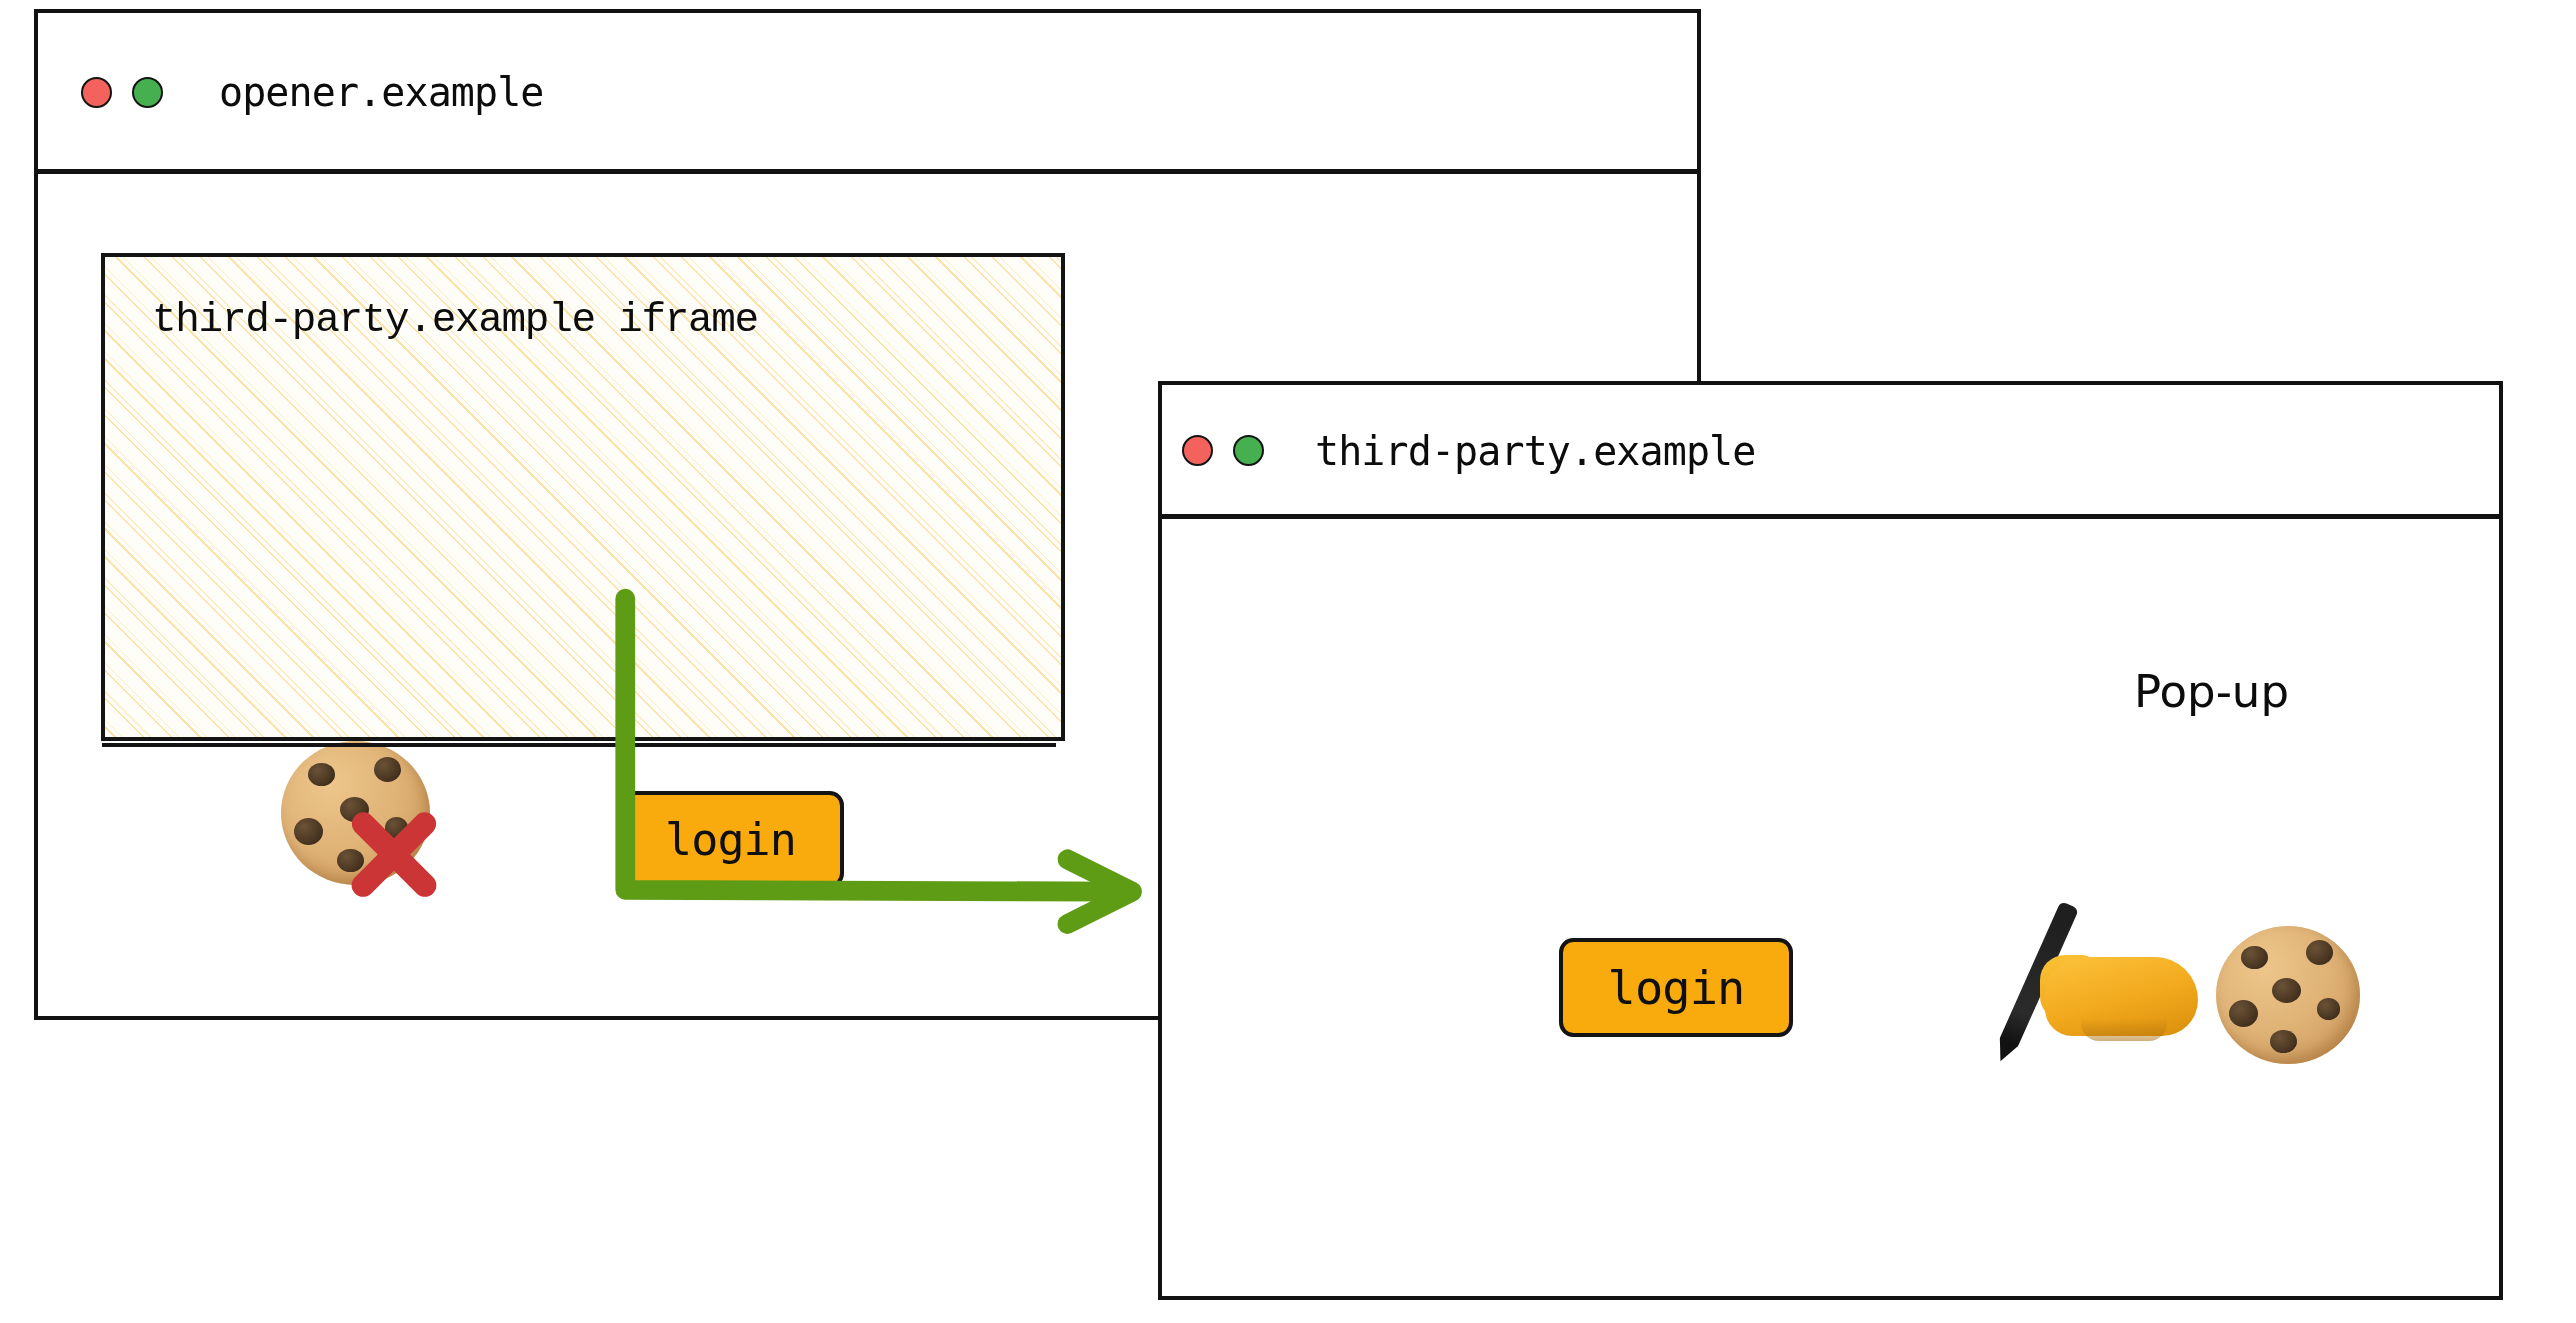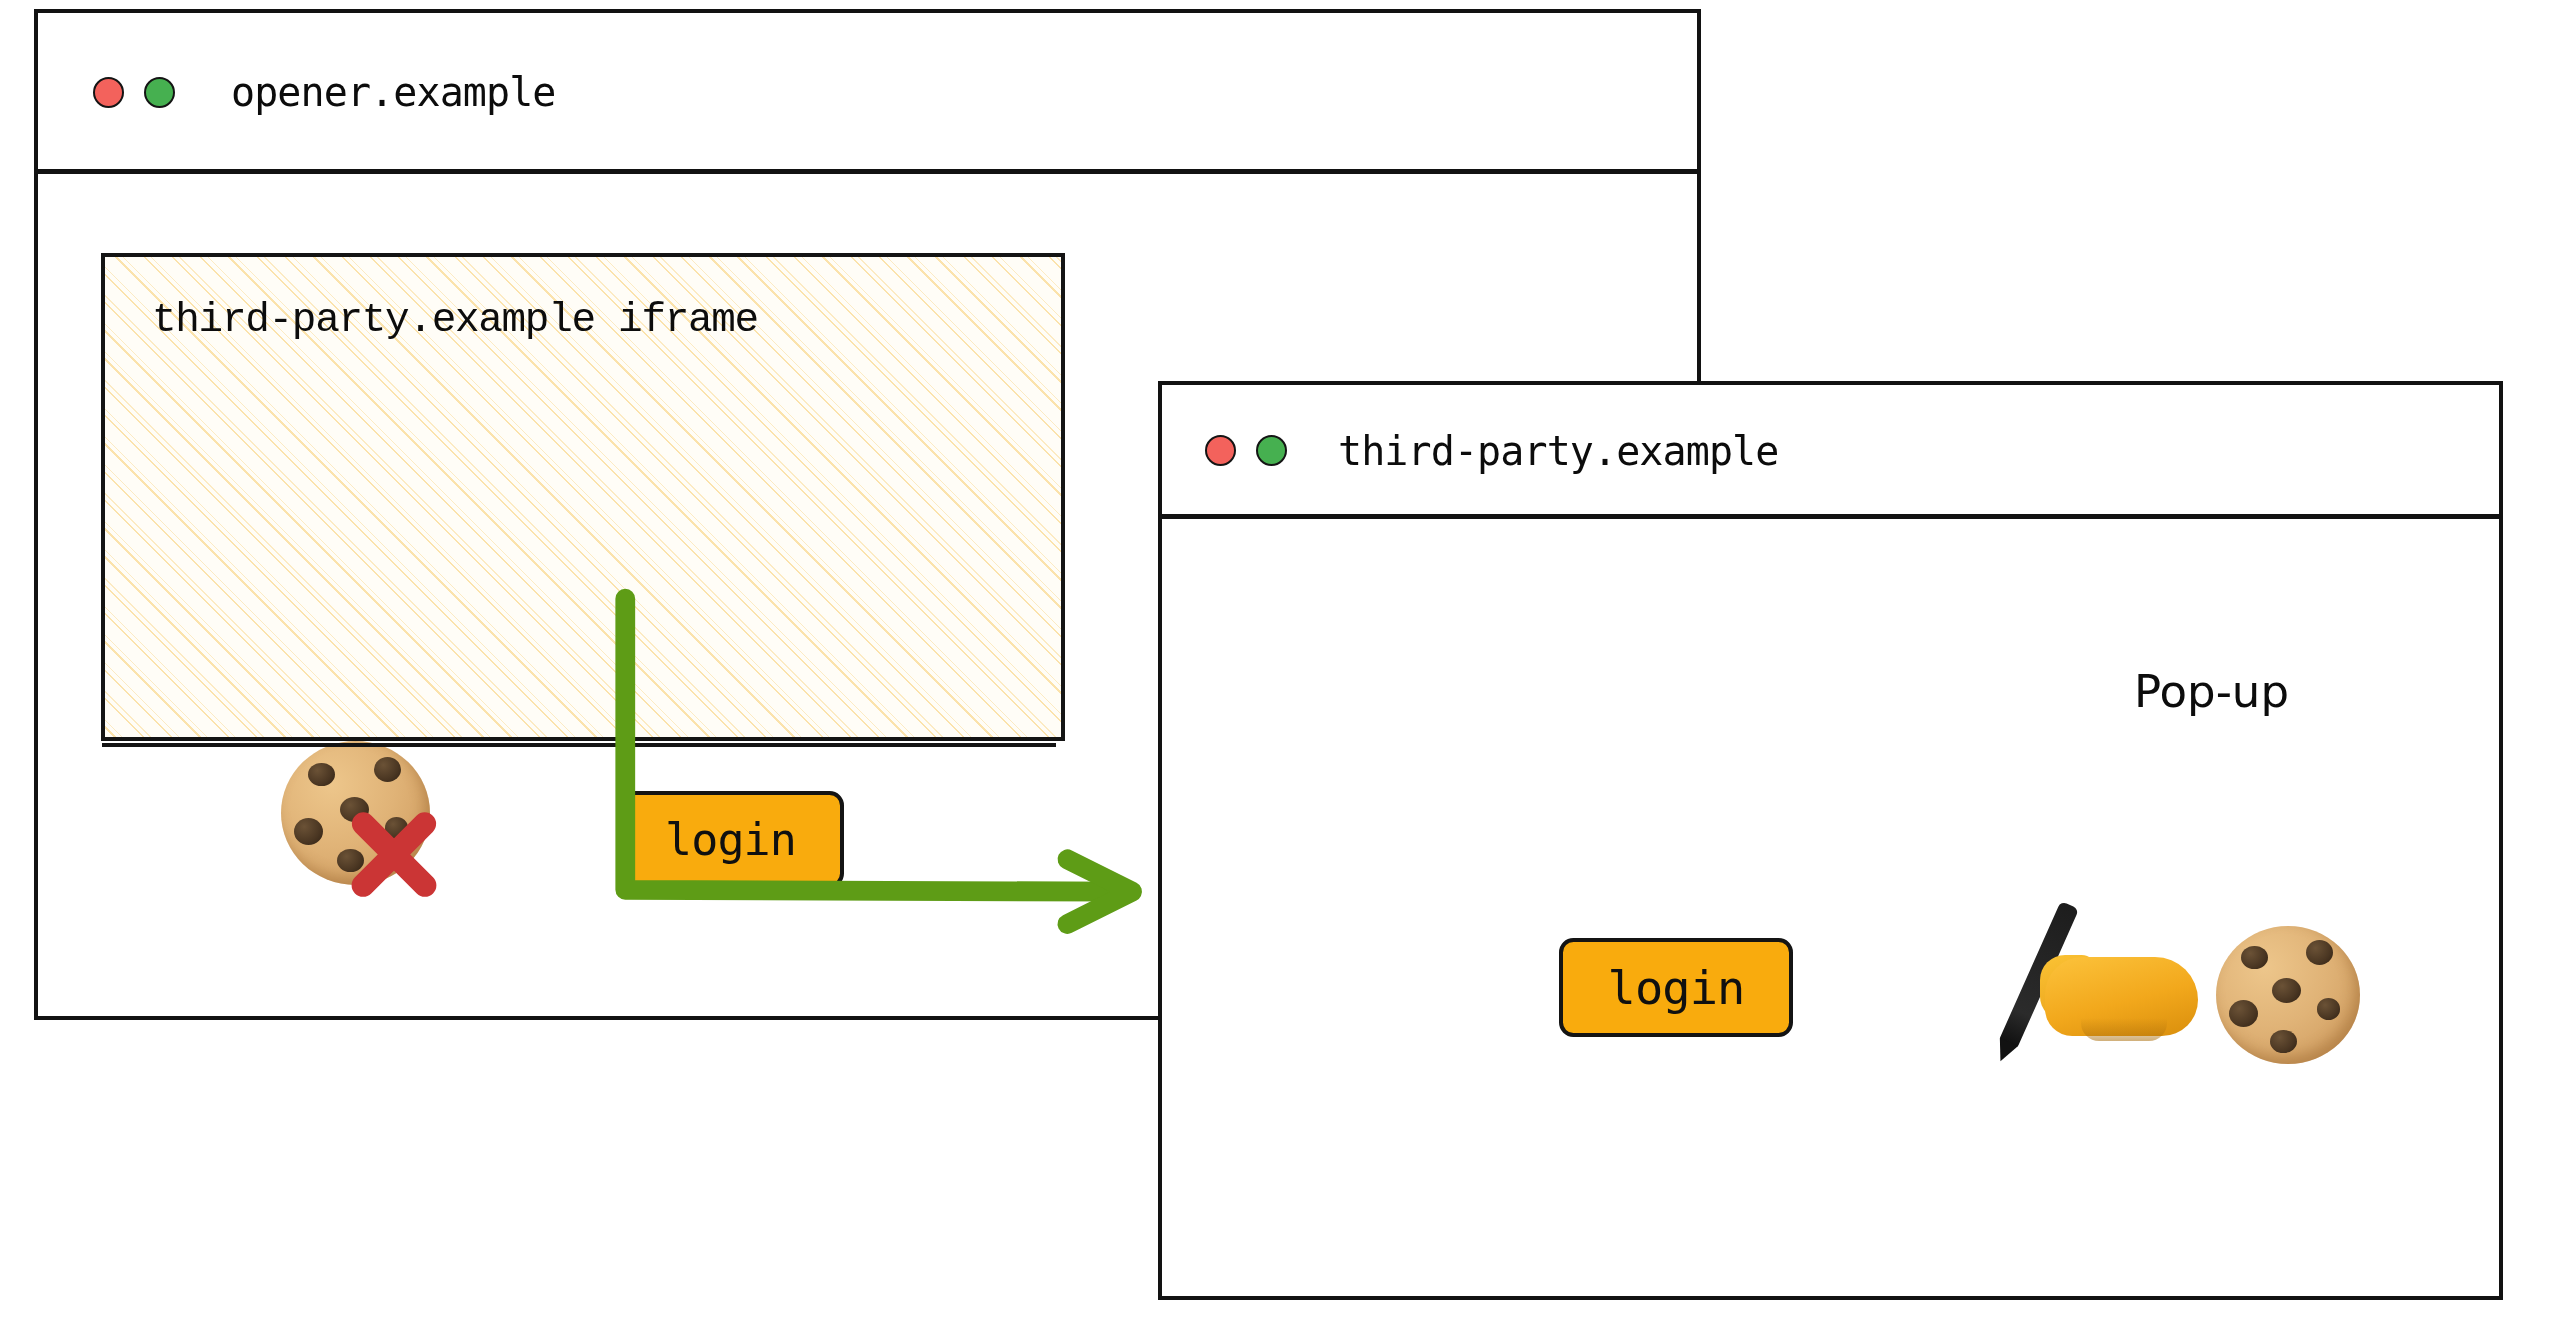--- a/index.html
+++ b/index.html
@@ -79,21 +79,21 @@
   
   #opener-window {
     left: 34px;
     top: 9px;
     width: 1667px;
     height: 1011px;
     z-index: 1;
   }
   #opener-titlebar {
     height: 158px;
-    padding-left: 55px;
+    padding-left: 43px;
     gap: 20px;
   }
   #opener-titlebar .window-title { margin-left: 36px; }
   #opener-titlebar .titlebar-rule { bottom: -2.7px; }
 
   
   #iframe-box {
     position: absolute;
     left: 101px;
     top: 253px;
@@ -207,21 +207,21 @@
   #popup-window {
     left: 1158px;
     top: 381px;
     width: 1345px;
     height: 919px;
     z-index: 4;
     border-width: 4.5px;
   }
   #popup-titlebar {
     height: 131px;
-    padding-left: 43px;
+    padding-left: 20px;
     gap: 20px;
   }
   #popup-titlebar .window-title { margin-left: 31px; }
   #popup-titlebar .titlebar-rule { bottom: -2.7px; }
 
   .input-field {
     position: absolute;
     box-sizing: border-box;
     background: #ffffff;
     border: 4.5px solid #131313;

